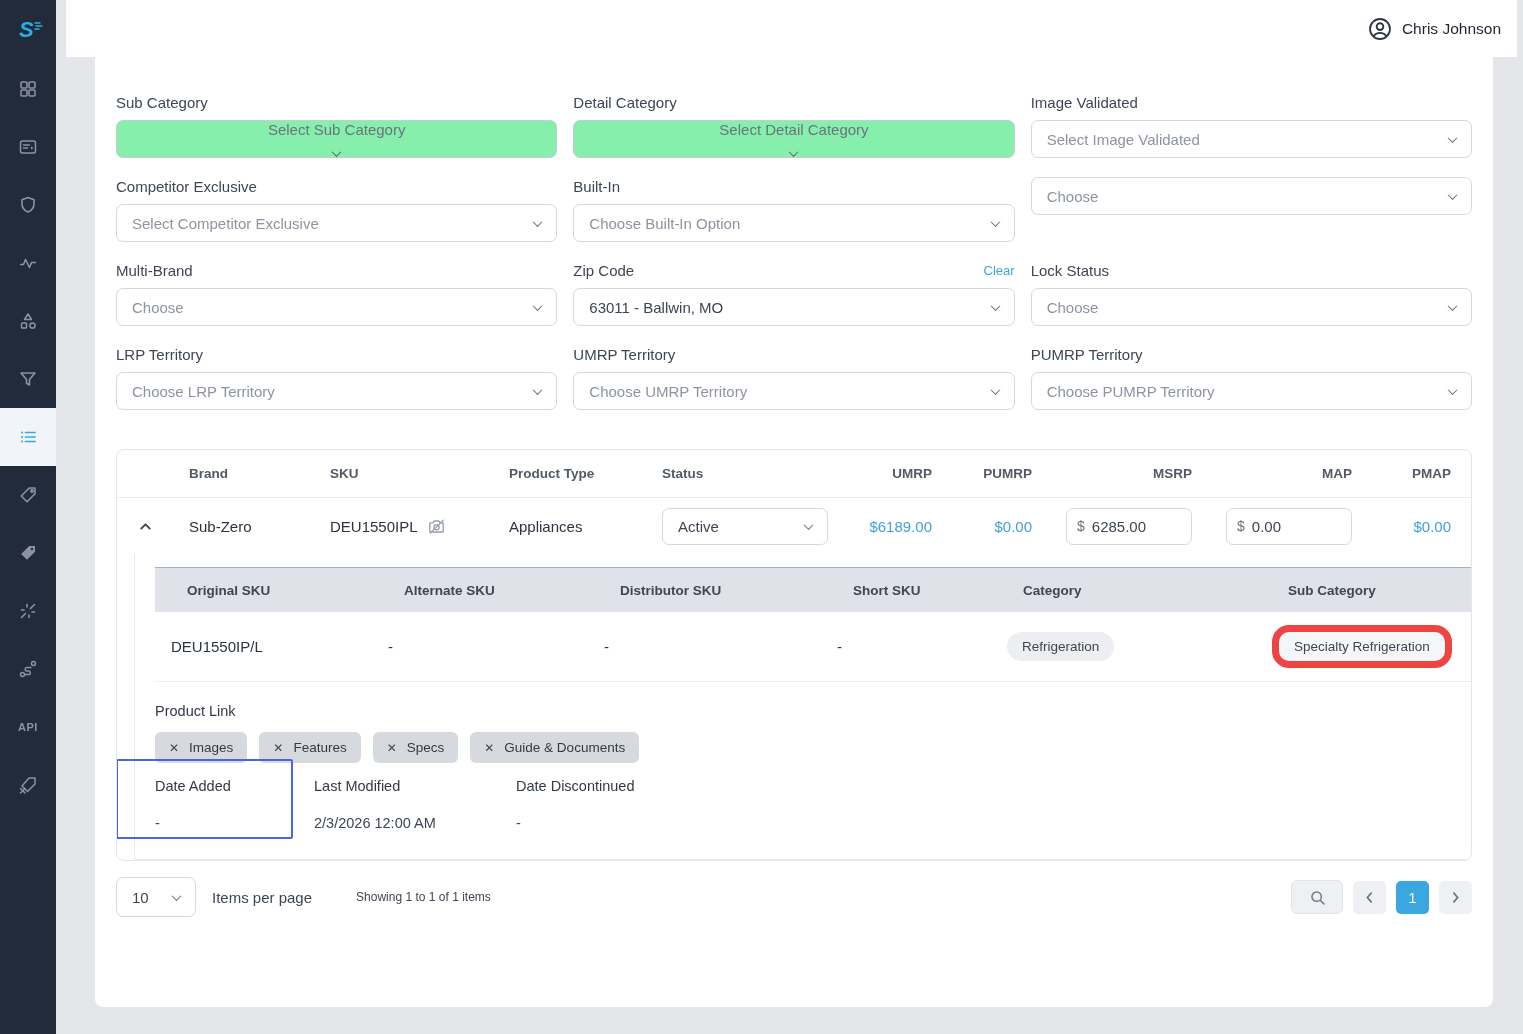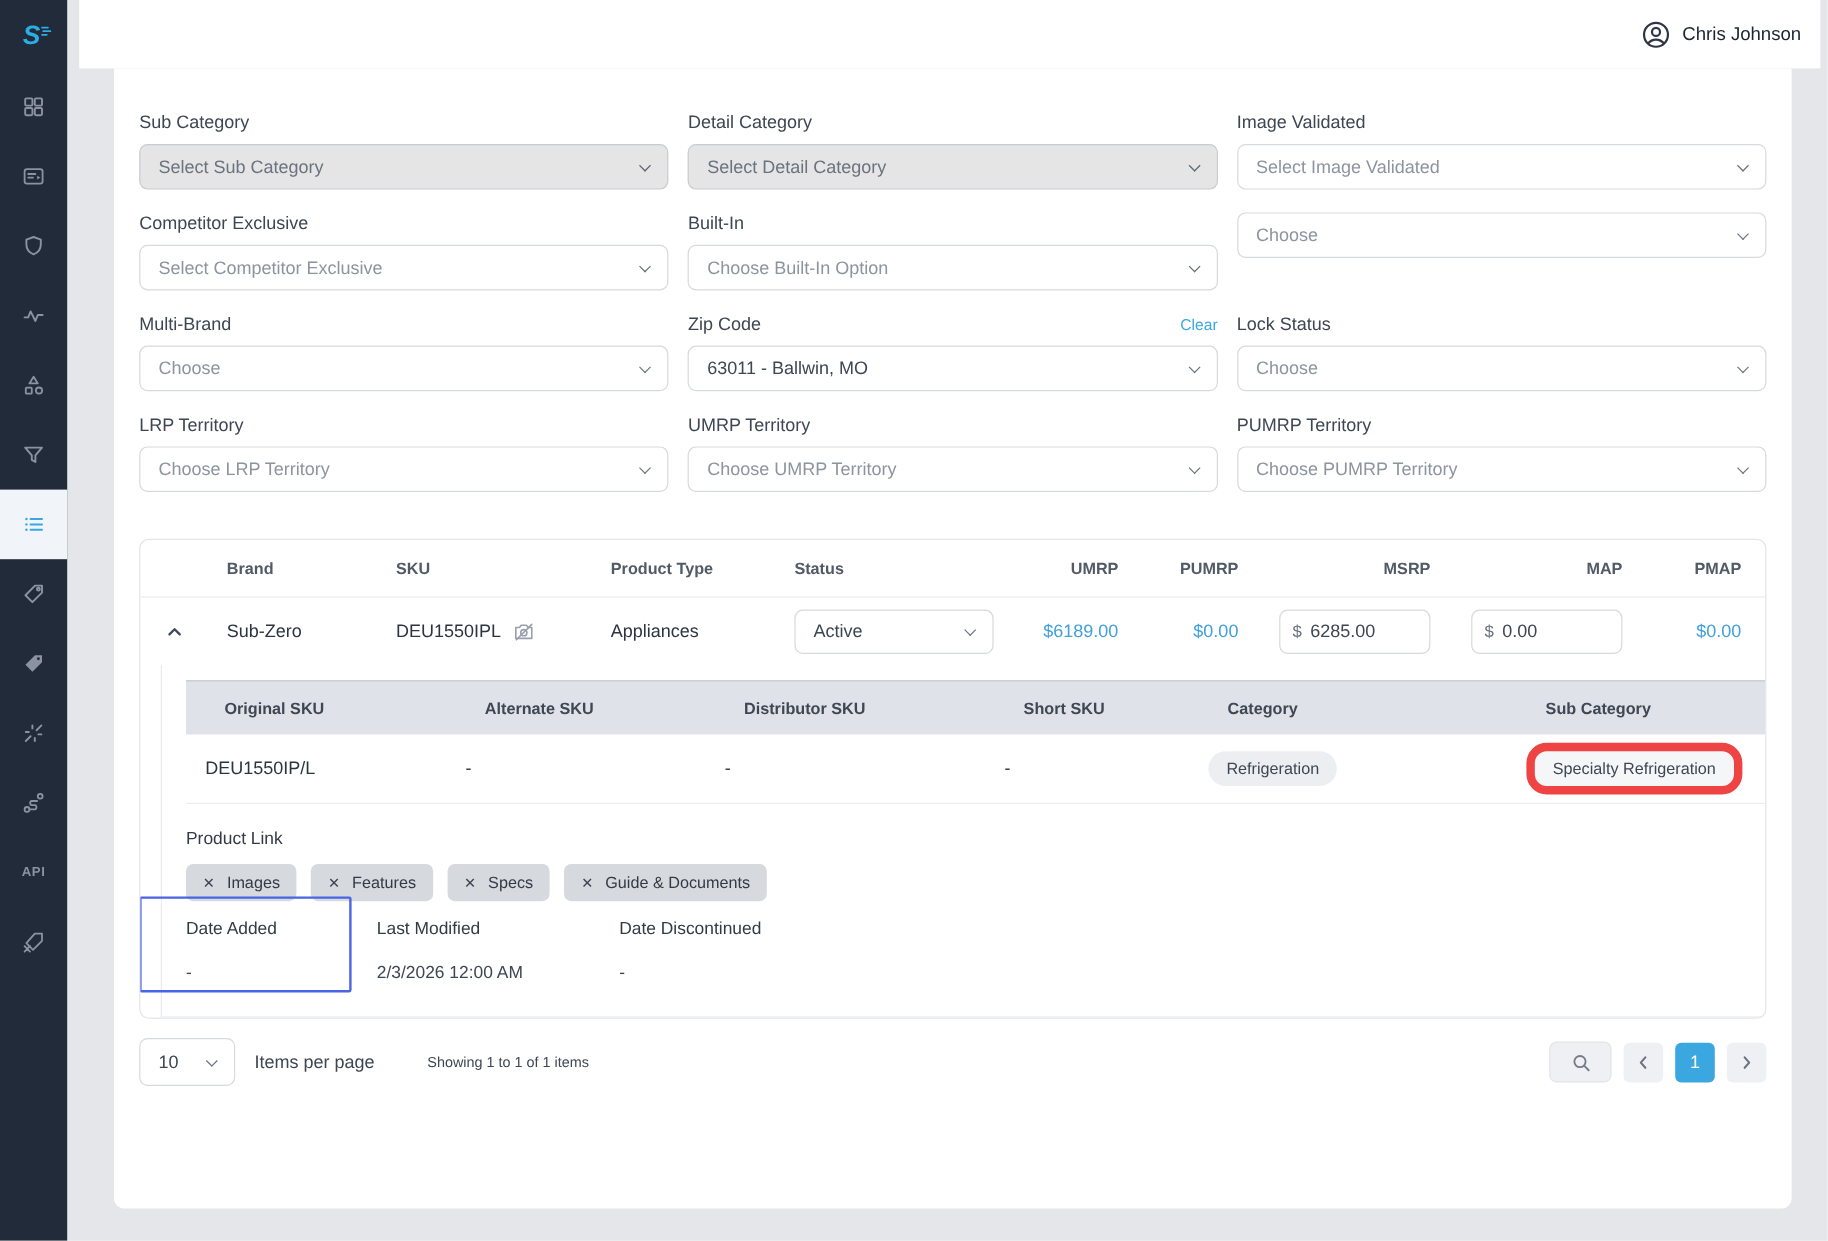--- a/index.html
+++ b/index.html
@@ -48,21 +48,21 @@
   }
   .field-label-row { display:flex; align-items:center; justify-content:space-between; margin-bottom:9px; height:18px; }
   .field-label { font-size:15px; color:#3d4653; }
   .clear-link { font-size:13px; color:#3ba7e0; cursor:pointer; }
   .select, .text-input {
     height:38px; border:1px solid #d6d9de; border-radius:7px; background:#fff;
     display:flex; align-items:center; justify-content:space-between; padding:0 15px; cursor:pointer;
   }
   .select .ph, .text-input input::placeholder { color:#8d949f; font-size:15px; }
   .select.filled .ph { color:#3d4653; }
-  .select.disabled { background:#e5e5e5; border-color:#c7cbd2; }
+  .select.disabled { background:#86efac; border-color:#c7cbd2;flex-direction:column; }
   .select.disabled .ph { color:#6b7380; }
   .caret {
     width:7px; height:7px; border-right:1.7px solid #68707c; border-bottom:1.7px solid #68707c;
     transform:rotate(45deg) translate(-1px,-1px); flex:0 0 auto;
   }
   .select.disabled .caret { border-color:#5d6570; }
   .text-input { cursor:text; }
   .text-input input { border:none; outline:none; width:100%; font-size:15px; font-family:inherit; color:#3d4653; background:transparent; }
 
   
@@ -88,21 +88,21 @@
 
   
   .expanded {
     margin-left:17px; border-left:1px solid #e8eaed; border-bottom:1px solid #e8eaed;
     padding:13px 0 26px 20px;
   }
   .sub-table { border-top:1px solid #a9b0bc; }
   .sub-grid { display:grid; grid-template-columns:217px 216px 233px 170px 265px 1fr; align-items:center; }
   .sub-head { background:#dfe2e8; height:44px; }
   .sub-head > div { font-size:13.5px; font-weight:bold; color:#3f4754; padding-left:32px; }
-  .sub-row { height:58px; border-bottom:1px solid #eceef1; }
+  .sub-row { height:70px; border-bottom:1px solid #eceef1; }
   .sub-row > div { font-size:15px; color:#2b3440; padding-left:16px; }
   .pill {
     display:inline-block; padding:7px 15px; border-radius:17px; background:#eceef2;
     font-size:13.5px; color:#3d4653;
   }
   .pill.outline { background:#f5f6f8; border:7px solid #ef4444; }
   .product-link-label { margin-top:21px; font-size:14.5px; color:#333a45; }
   .chip-row { margin-top:13px; display:flex; gap:12px; }
   .chip-btn {
     display:inline-flex; align-items:center; gap:10px; height:31px; padding:0 14px;

